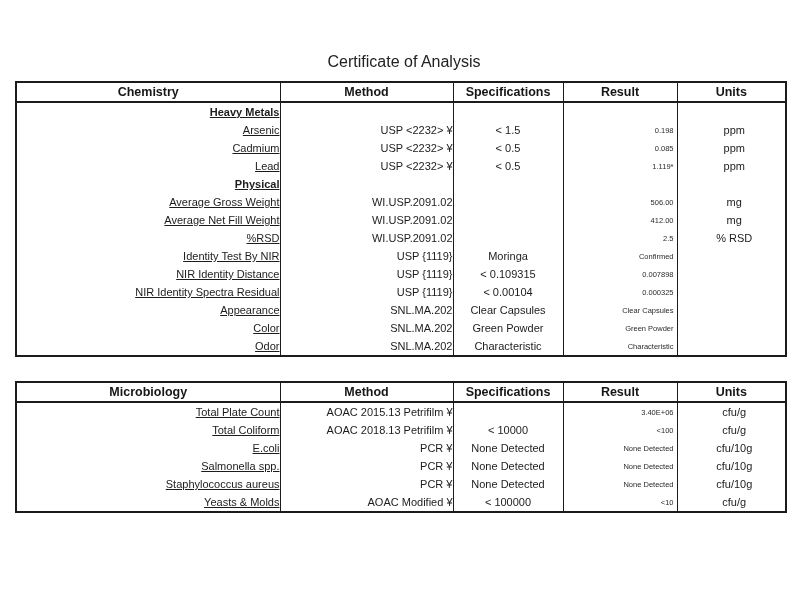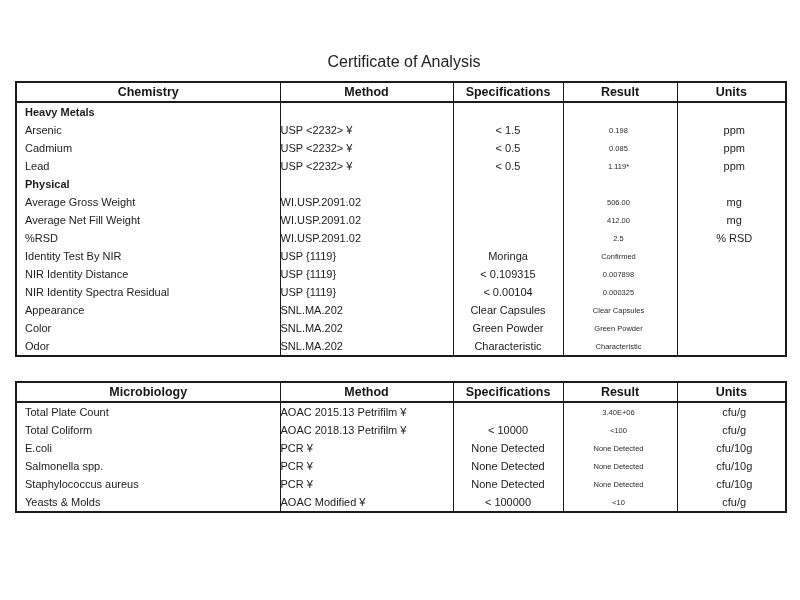--- a/index.html
+++ b/index.html
@@ -43,24 +43,24 @@
   }
   td {
     border-left: 1.5px solid #1b1b1b;
     border-right: 1.5px solid #1b1b1b;
     height: 18px;
     padding: 0;
     vertical-align: middle;
     white-space: nowrap;
     overflow: hidden;
   }
-  td.c-name   { text-align: left;  padding-left: 8px;  font-size: 11px; }
-  td.c-method { text-align: left; font-size: 11px; }
+  td.c-name   { text-align: right;  padding-left: 8px;  font-size: 11px; text-decoration: underline; }
+  td.c-method { text-align: right; font-size: 11px; }
   td.c-spec   { text-align: center; font-size: 11px; }
-  td.c-result { text-align: center; padding-right: 3px; font-size: 7.5px; color: #2a2a2a; }
+  td.c-result { text-align: right; padding-right: 3px; font-size: 7.5px; color: #2a2a2a; }
   td.c-units  { text-align: center;  padding-left: 6px;  font-size: 11px; }
   tr.section td.c-name { font-weight: 700; }
 </style>
 </head>
 <body>
 
 <div class="page">
 
   <h1 class="title">Certificate of Analysis</h1>
 

